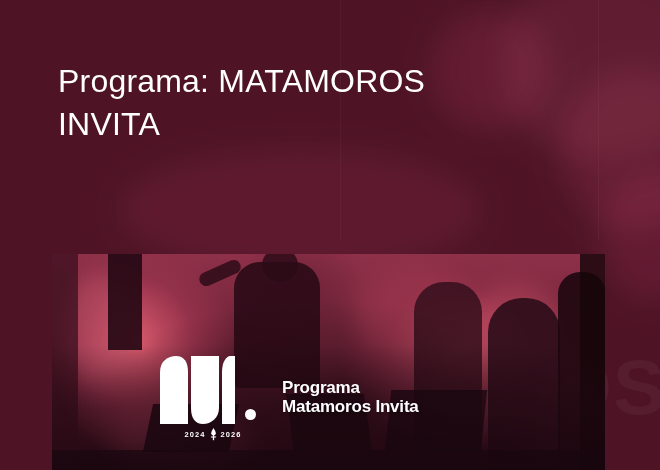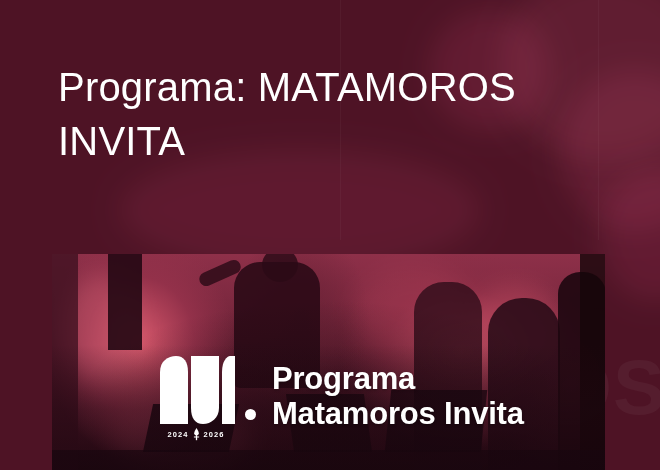--- a/index.html
+++ b/index.html
@@ -68,21 +68,21 @@
     white-space: nowrap;
   }
 
   
   .heading {
     position: absolute;
     left: 58px;
     top: 60px;
     width: 530px;
     color: #ffffff;
-    font-size: 40px;
+    font-size: 32px;
     line-height: 1.35;
     font-weight: 500;
     letter-spacing: 0.2px;
     white-space: pre-line;
   }
 
   
   .banner {
     position: absolute;
     left: 52px;
@@ -157,21 +157,21 @@
   }
   .logo-mark {
     position: relative;
     width: 78px;
     height: 82px;
     flex: none;
   }
   .logo-mark .mark-svg { display: block; }
   .logo-years {
     position: absolute;
-    left: 0;
+    left: 17px;
     bottom: -3px;
     width: 78px;
     display: flex;
     align-items: center;
     justify-content: center;
     gap: 3px;
     color: #ffffff;
     font-size: 7.5px;
     font-weight: bold;
     letter-spacing: 1.1px;
@@ -184,25 +184,25 @@
     border-radius: 50%;
     background: #ffffff;
     align-self: flex-end;
     margin-bottom: 18px;
     margin-left: -4px;
     flex: none;
   }
   .lockup-text {
     color: #ffffff;
     font-weight: bold;
-    font-size: 31px;
+    font-size: 17px;
     line-height: 1.12;
     letter-spacing: -0.2px;
     white-space: pre-line;
-    margin-left: 2px;
+    margin-left: 12px;
     text-shadow: 0 1px 3px rgba(0,0,0,.35);
   }
 </style>
 </head>
 <body>
 
 <div id="page">
 
   <div class="bg-wash">
     <div class="blob b1"></div>

